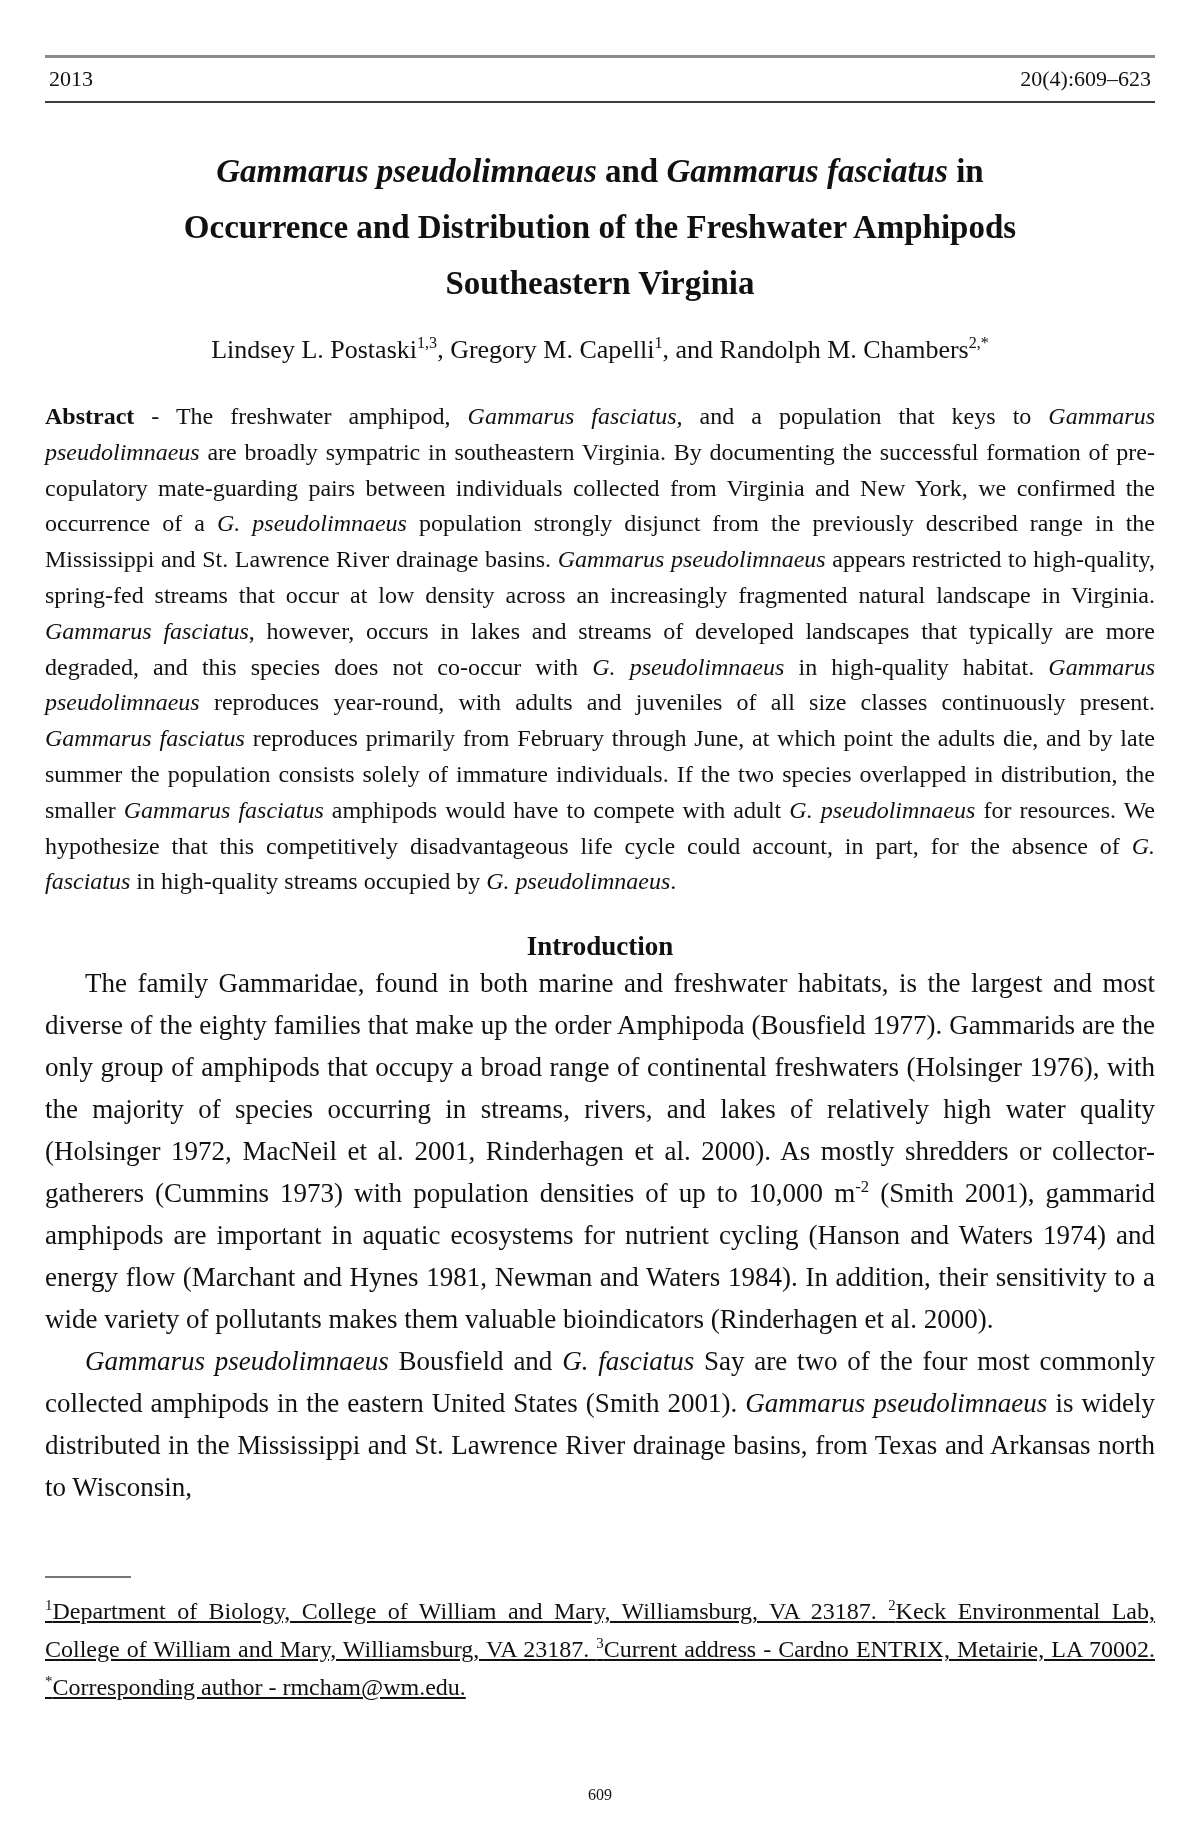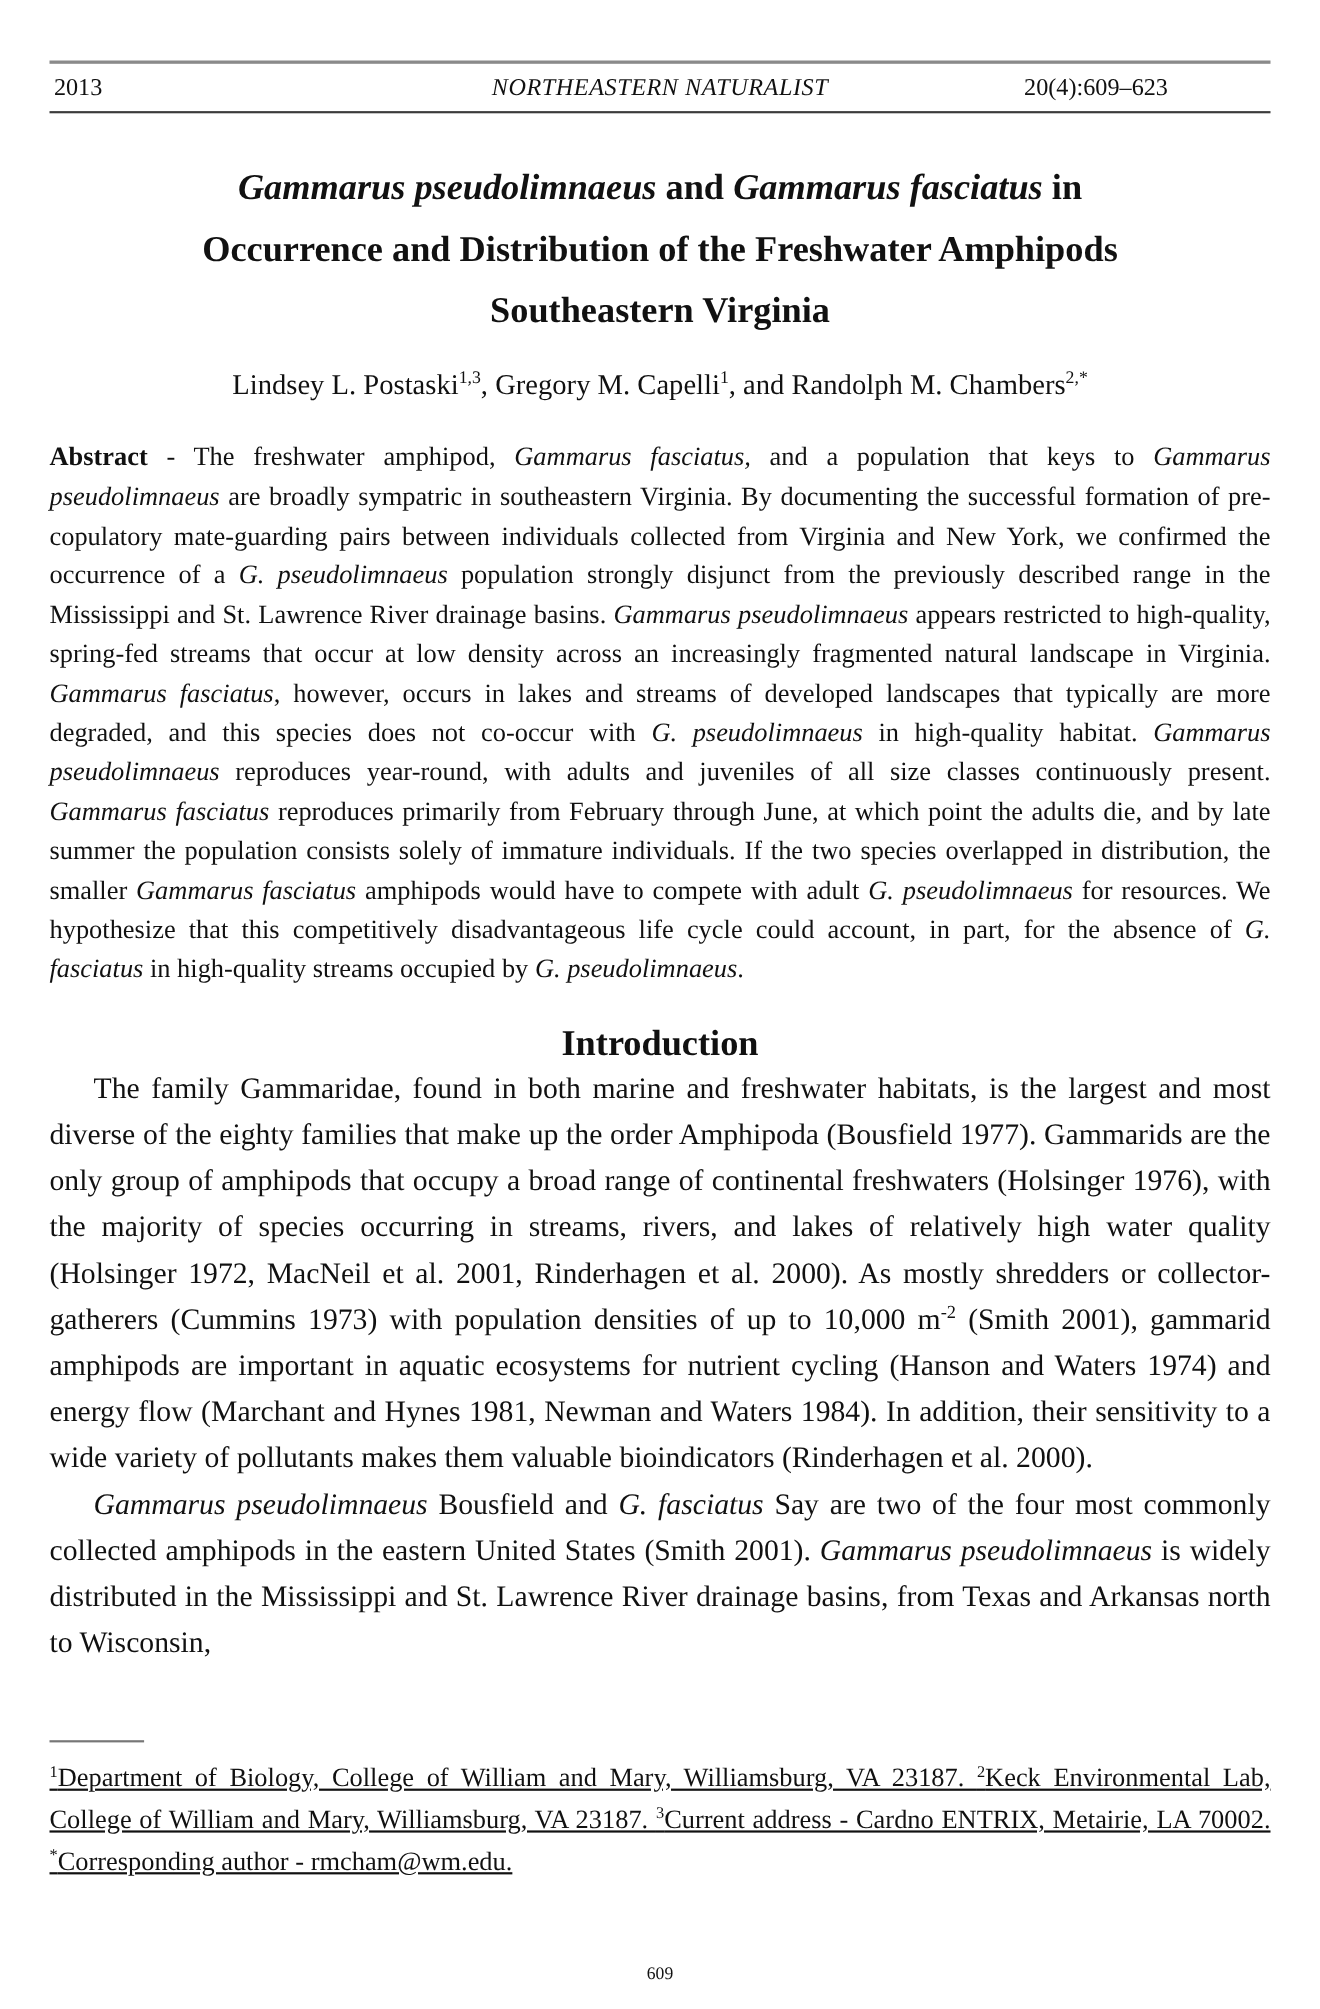--- a/index.html
+++ b/index.html
@@ -29,21 +29,21 @@
     justify-content: space-between;
     font-size: 22px;
   }
   .journal-header .year { width: 220px; text-align: left; }
   .journal-header .journal-name {
     flex: 1;
     text-align: center;
     font-style: italic;
     letter-spacing: 0.5px;
   }
-  .journal-header .citation { width: 220px; }
+  .journal-header .citation { width: 220px; text-align: right; }
 
   
   .article-title {
     margin-top: 40px;
     text-align: center;
     font-size: 33px;
     font-weight: bold;
     line-height: 56px;
   }
   .authors {
@@ -57,21 +57,21 @@
     margin-top: 34px;
     font-size: 24px;
     line-height: 35.8px;
     text-align: justify;
   }
 
   
   .section-heading {
     margin-top: 31px;
     text-align: center;
-    font-size: 33px;
+    font-size: 27px;
     font-weight: bold;
   }
   .body-text {
     font-size: 27px;
     line-height: 42px;
     text-align: justify;
   }
   .body-text p { text-indent: 40px; }
 
   
@@ -97,21 +97,20 @@
   }
   sup { font-size: 0.62em; line-height: 0; vertical-align: super; }
 </style>
 </head>
 <body>
 
 <div class="page">
 
   <div class="journal-header">
     <span class="year">2013</span>
-    <span class="journal-name">NORTHEASTERN NATURALIST</span>
     <span class="citation">20(4):609–623</span>
   </div>
 
   <h1 class="article-title">
     <span style="display:block"><span style="font-style: italic;">Gammarus pseudolimnaeus</span><span> and </span><span style="font-style: italic;">Gammarus fasciatus</span><span> in</span></span>
     <span style="display:block">Occurrence and Distribution of the Freshwater Amphipods</span>
     <span style="display:block">Southeastern Virginia</span>
   </h1>
 
   <div class="authors"><span>Lindsey L. Postaski</span><sup>1,3</sup><span>, Gregory M. Capelli</span><sup>1</sup><span>, and Randolph M. Chambers</span><sup>2,*</sup></div>

